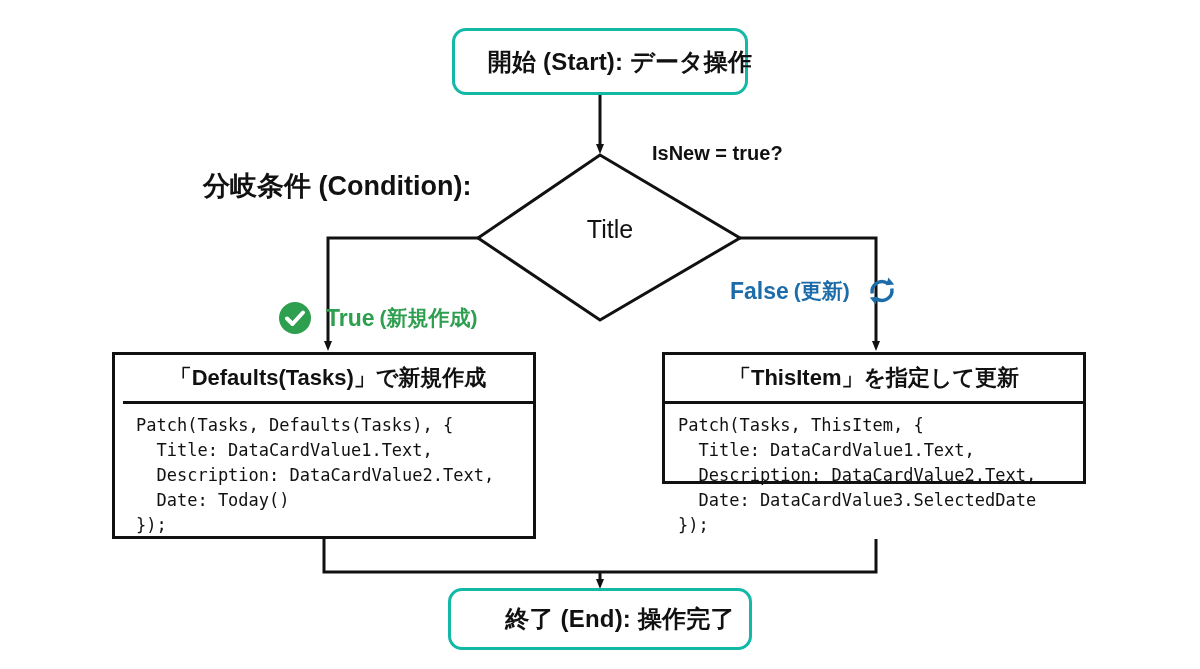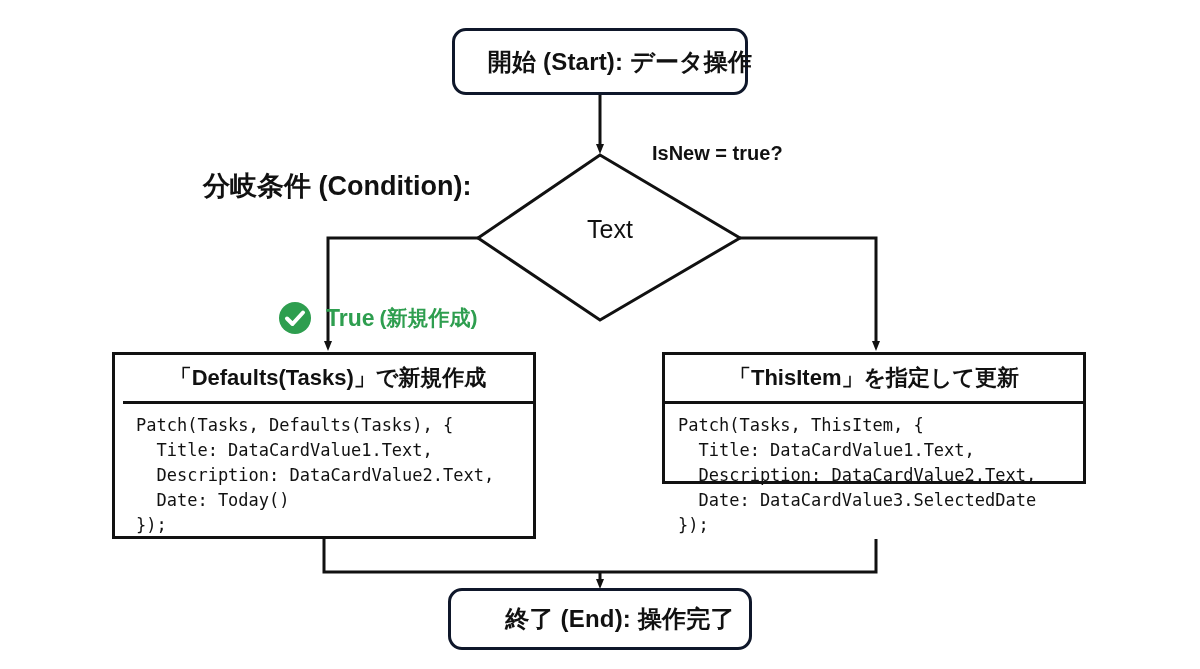--- a/index.html
+++ b/index.html
@@ -28,21 +28,21 @@
     left: 0; top: 0;
     width: 1200px;
     height: 669px;
     pointer-events: none;
   }
 
   
   .terminal {
     position: absolute;
     box-sizing: border-box;
-    border: 3px solid #0f172a;
+    border: 3px solid #14b8a6;
     border-radius: 14px;
     background: #ffffff;
     display: flex;
     align-items: center;
     justify-content: center;
     font-weight: bold;
     font-size: 24px;
     letter-spacing: 0.2px;
     white-space: nowrap;
     padding-left: 40px;
@@ -189,38 +189,52 @@
 
     <polyline points="876,539 876,572 600,572" fill="none" stroke="#111111" stroke-width="3"></polyline>
 
     <line x1="600" y1="572" x2="600" y2="580" stroke="#111111" stroke-width="3" marker-end="url(#arrowhead)"></line>
   </svg>
 
   <div class="terminal" id="start-node">
     <span>開始 (Start): データ操作</span>
   </div>
 
-  <div id="decision-label">Text</div>
+  <div id="decision-label">Title</div>
 
   <div class="annotation" id="condition-heading">分岐条件 (Condition):</div>
 
   <div class="annotation" id="flag-sub-heading">IsNew = true?</div>
 
 
   <div class="branch-label" id="true-branch-label" style="color:#2e9e4f;">
     <span class="icon-check">
       <svg width="34" height="34" viewBox="0 0 34 34">
         <circle cx="17" cy="17" r="16" fill="#2e9e4f"></circle>
         <polyline points="9,17.5 14.5,23 25,11.5" fill="none" stroke="#ffffff" stroke-width="4" stroke-linecap="round" stroke-linejoin="round"></polyline>
       </svg>
     </span>
     <span class="lbl-main">True</span>
     <span class="lbl-sub">(新規作成)</span>
   </div>
 
+  <div class="branch-label" id="false-branch-label" style="color:#1b6ca8;">
+    <span class="lbl-main">False</span>
+    <span class="lbl-sub">(更新)</span>
+    <span class="icon-refresh">
+      <svg width="36" height="36" viewBox="0 0 36 36">
+        <g fill="none" stroke="#1b6ca8" stroke-width="3.4" stroke-linecap="butt">
+          <path d="M8.2 20.5 A10 10 0 0 1 24 10.6"></path>
+          <path d="M27.8 15.5 A10 10 0 0 1 12 25.4"></path>
+        </g>
+        <polygon points="24.4,4.6 30.2,11.4 22.2,12.2" fill="#1b6ca8"></polygon>
+        <polygon points="11.6,31.4 5.8,24.6 13.8,23.8" fill="#1b6ca8"></polygon>
+      </svg>
+    </span>
+  </div>
 
   <div class="process-box" id="new-record-box">
     <div class="box-header">「Defaults(Tasks)」で新規作成</div>
     <div class="box-code">Patch(Tasks, Defaults(Tasks), {
   Title: DataCardValue1.Text,
   Description: DataCardValue2.Text,
   Date: Today()
 });</div>
   </div>
 

